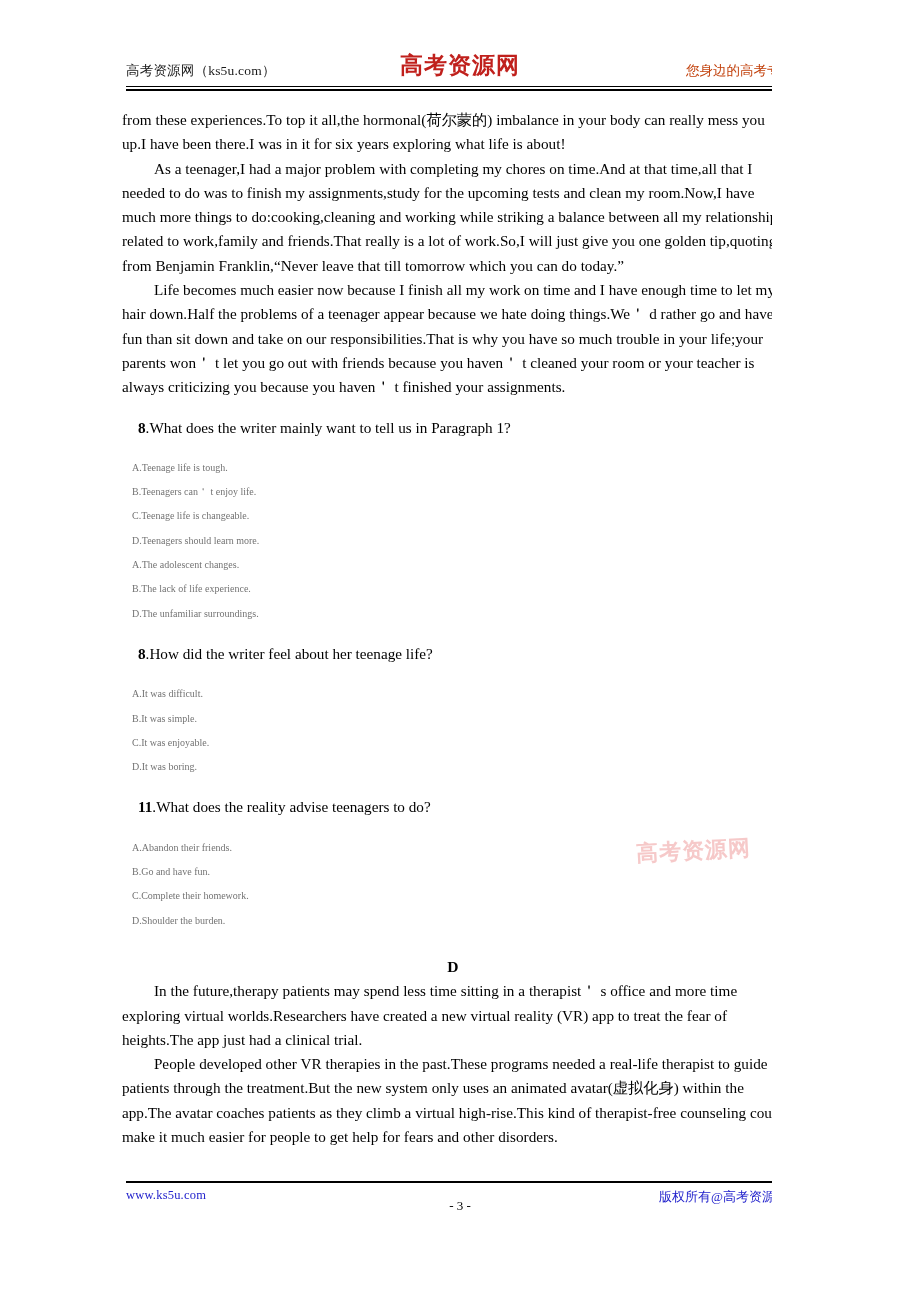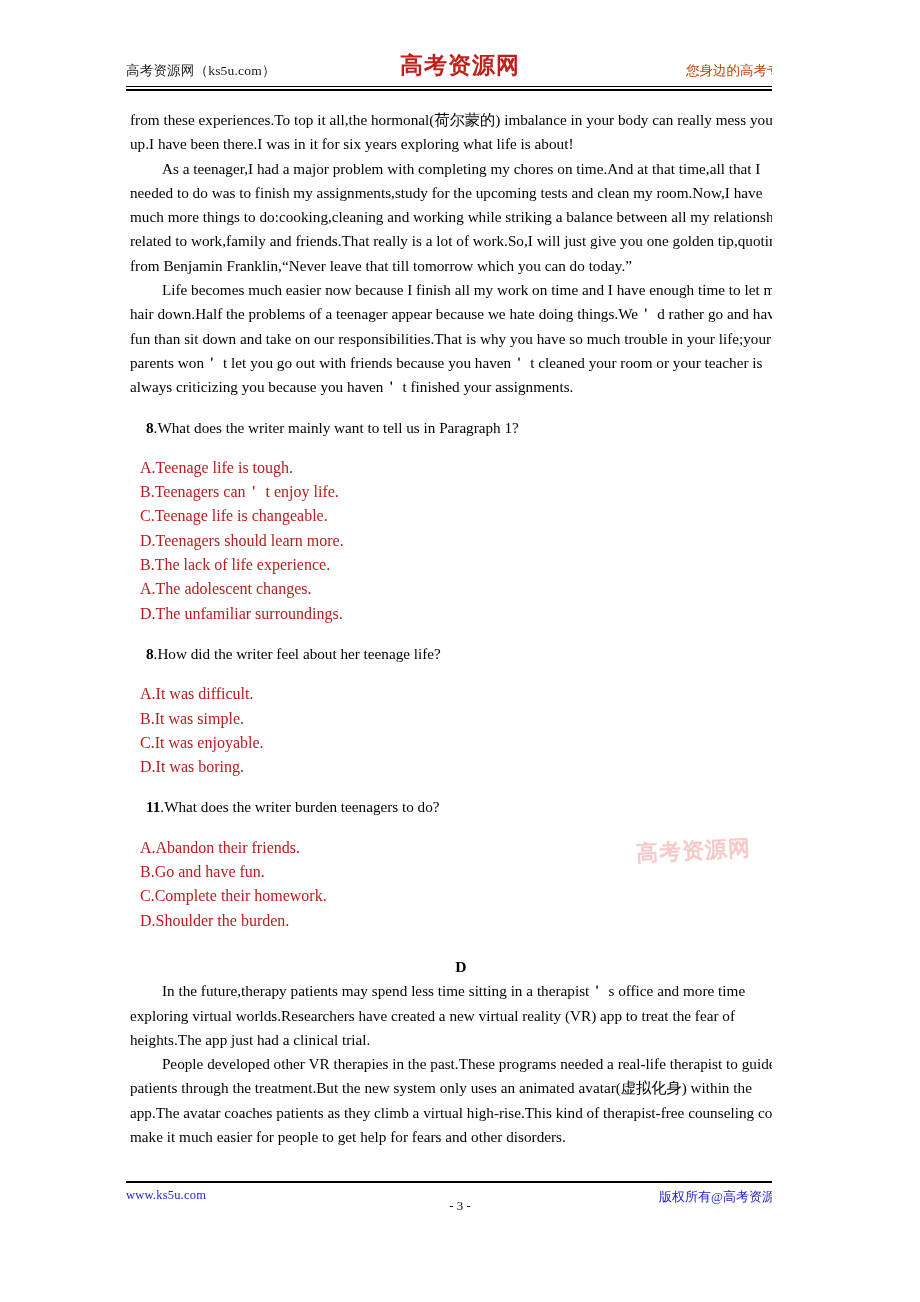--- a/index.html
+++ b/index.html
@@ -67,21 +67,21 @@
     left: 126px;
     top: 89px;
     width: 668px;
     height: 2px;
     background: #000000;
   }
 
   
   .content {
     position: absolute;
-    left: 130px;
+    left: 122px;
     top: 108px;
     width: 662px;
   }
   .para {
     font-size: 15.2px;
     line-height: 24.3px;
     text-align: left;
     margin: 0;
     color: #000000;
     letter-spacing: 0.02px;
@@ -92,25 +92,25 @@
   .qline {
     font-size: 15.2px;
     line-height: 24.3px;
     margin: 16px;
     color: #000000;
   }
   .qline .qnum {
     font-weight: bold;
   }
   .opt {
-    font-size: 16px;
+    font-size: 10px;
     line-height: 24.3px;
     margin: 0;
     padding-left: 10px;
-    color: #b91c1c;
+    color: #737373;
   }
   .section-letter {
     font-size: 15.6px;
     font-weight: bold;
     text-align: center;
     margin: 0;
     line-height: 24.3px;
   }
   .gap-mid { height: 22px; }
 
@@ -192,31 +192,31 @@
     <p class="para">from these experiences.To top it all,the hormonal(荷尔蒙的) imbalance in your body can really mess you up.I have been there.I was in it for six years exploring what life is about!</p>
     <p class="para indent">As a teenager,I had a major problem with completing my chores on time.And at that time,all that I needed to do was to finish my assignments,study for the upcoming tests and clean my room.Now,I have much more things to do:cooking,cleaning and working while striking a balance between all my relationships related to work,family and friends.That really is a lot of work.So,I will just give you one golden tip,quoting from Benjamin Franklin,“Never leave that till tomorrow which you can do today.”</p>
     <p class="para indent">Life becomes much easier now because I finish all my work on time and I have enough time to let my hair down.Half the problems of a teenager appear because we hate doing things.We＇ d rather go and have fun than sit down and take on our responsibilities.That is why you have so much trouble in your life;your parents won＇ t let you go out with friends because you haven＇ t cleaned your room or your teacher is always criticizing you because you haven＇ t finished your assignments.</p>
 
     <p class="qline"><span class="qnum">8</span><span>.What does the writer mainly want to tell us in Paragraph 1?</span></p>
     <p class="opt">A.Teenage life is tough.</p>
     <p class="opt">B.Teenagers can＇ t enjoy life.</p>
     <p class="opt">C.Teenage life is changeable.</p>
     <p class="opt">D.Teenagers should learn more.</p>
 
+    <p class="opt">A.The adolescent changes.</p>
     <p class="opt">B.The lack of life experience.</p>
-    <p class="opt">A.The adolescent changes.</p>
     <p class="opt">D.The unfamiliar surroundings.</p>
 
     <p class="qline"><span class="qnum">8</span><span>.How did the writer feel about her teenage life?</span></p>
     <p class="opt">A.It was difficult.</p>
     <p class="opt">B.It was simple.</p>
     <p class="opt">C.It was enjoyable.</p>
     <p class="opt">D.It was boring.</p>
 
-    <p class="qline"><span class="qnum">11</span><span>.What does the writer burden teenagers to do?</span></p>
+    <p class="qline"><span class="qnum">11</span><span>.What does the reality advise teenagers to do?</span></p>
     <p class="opt">A.Abandon their friends.</p>
     <p class="opt">B.Go and have fun.</p>
     <p class="opt">C.Complete their homework.</p>
     <p class="opt">D.Shoulder the burden.</p>
 
     <div class="gap-mid"></div>
 
     <p class="section-letter">D</p>
     <p class="para indent">In the future,therapy patients may spend less time sitting in a therapist＇ s office and more time exploring virtual worlds.Researchers have created a new virtual reality (VR) app to treat the fear of heights.The app just had a clinical trial.</p>
     <p class="para indent">People developed other VR therapies in the past.These programs needed a real-life therapist to guide patients through the treatment.But the new system only uses an animated avatar(虚拟化身) within the app.The avatar coaches patients as they climb a virtual high-rise.This kind of therapist-free counseling could make it much easier for people to get help for fears and other disorders.</p>

